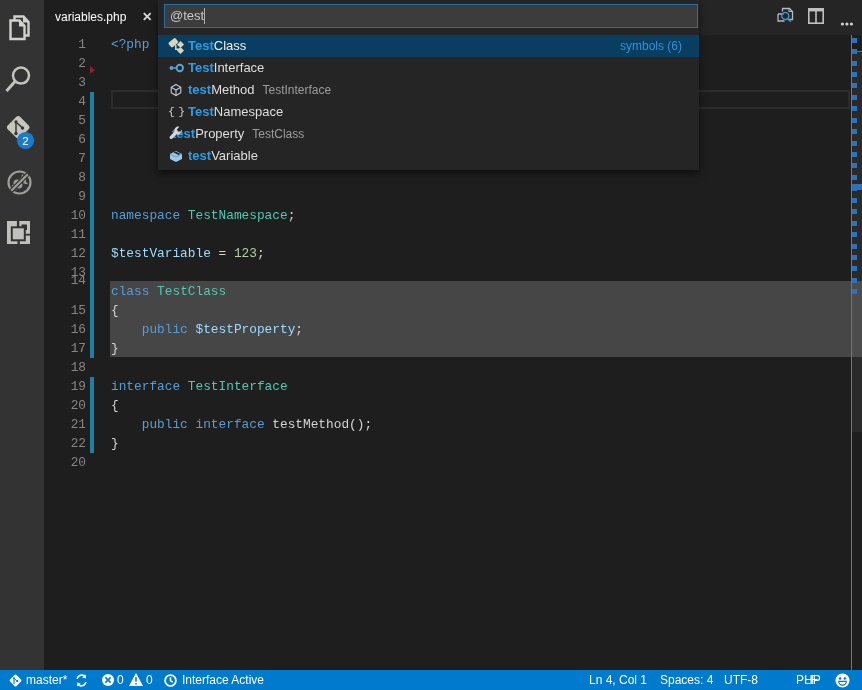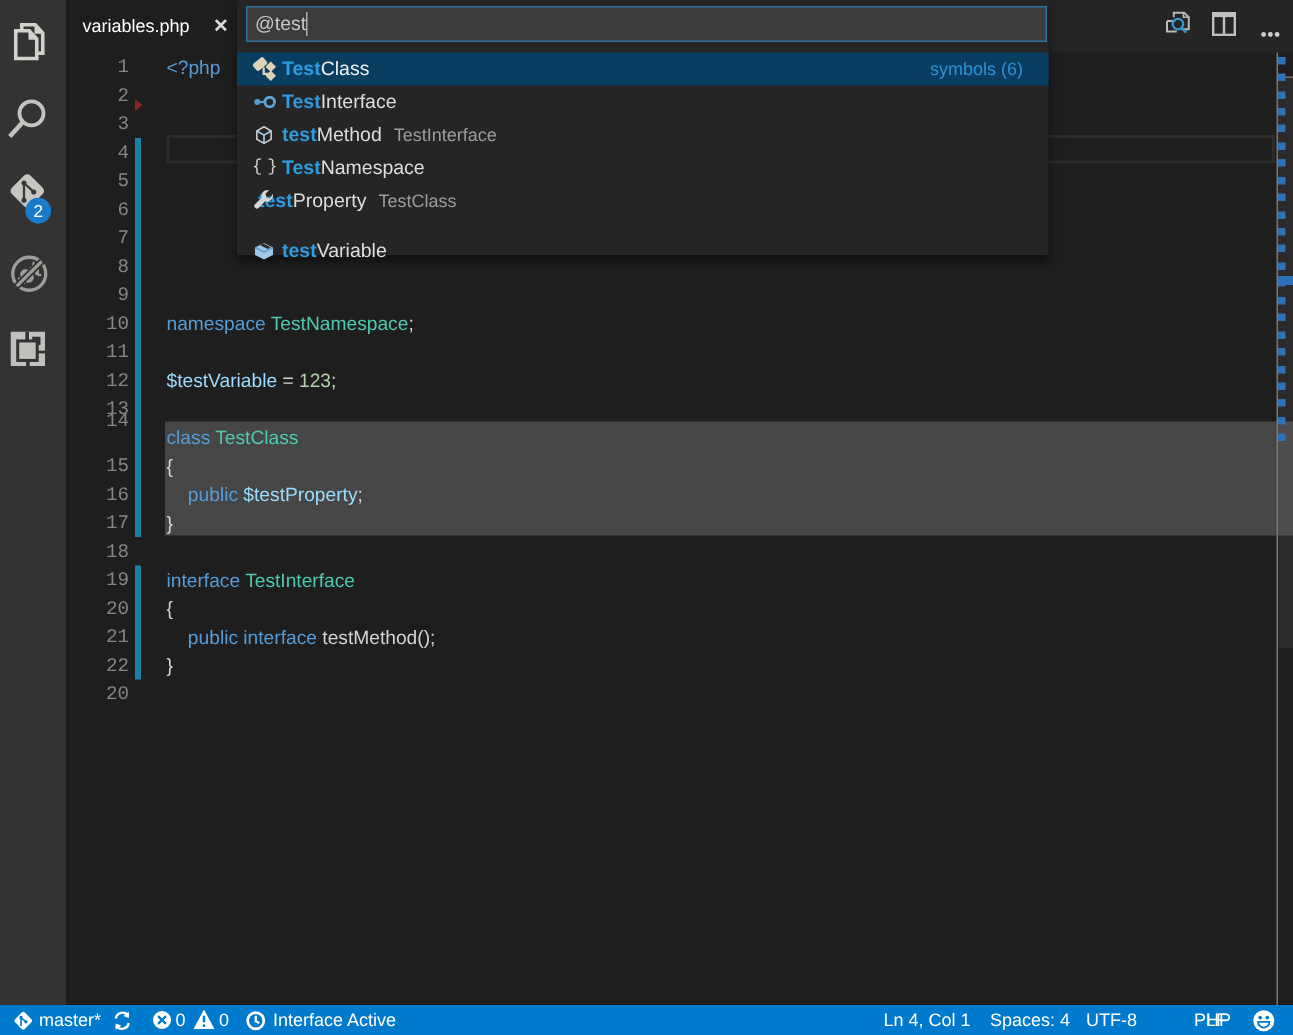--- a/index.html
+++ b/index.html
@@ -1,20 +1,20 @@
 <!DOCTYPE html>
 <html><head>
 <meta charset="utf-8">
 <style>
   html,body{margin:0;padding:0;width:862px;height:690px;overflow:hidden;background:#1e1e1e;}
   *{box-sizing:border-box;}
   .abs{position:absolute;}
   body{position:relative;font-family:"Liberation Sans",sans-serif;}
   .ln{position:absolute;left:52px;width:34px;text-align:right;color:#858585;font-family:"Liberation Mono",monospace;font-size:12.8px;line-height:19px;}
-  .cl{position:absolute;left:111px;font-family:Liberation Sans, sans-serif;font-size:12.8px;line-height:19px;white-space:pre;color:#d4d4d4;}
+  .cl{position:absolute;left:111px;font-family:Liberation Mono, monospace;font-size:12.8px;line-height:19px;white-space:pre;color:#d4d4d4;}
   .kw{color:#569cd6;}
   .ty{color:#4ec9b0;}
   .vr{color:#9cdcfe;}
   .nm{color:#b5cea8;}
   .row{position:absolute;left:0;width:100%;height:22px;line-height:22px;font-size:13px;color:#dedede;}
   .hl{color:#2d9ce0;font-weight:bold;}
   .sfx{color:#9c9c9c;font-size:12px;padding-left:8px;}
   .ricon{position:absolute;left:10px;top:3px;width:16px;height:16px;}
 </style>
 </head>
@@ -220,21 +220,21 @@
 <div class="row" style="left:158px;top:101px;width:541px;">
   <div class="ricon" style="color:#cfcfcf;font-family:'Liberation Mono',monospace;font-size:11.5px;line-height:16px;letter-spacing:0.5px;">{ }</div>
   <span style="padding-left:30px;"><span class="hl">Test</span><span style="color:#dedede;">Namespace</span></span>
 </div>
 <div class="row" style="left:158px;top:123px;width:541px;">
   <div class="ricon"><svg width="16" height="16" viewBox="0 0 16 16">
     <path d="M13.8 3.2 a4 4 0 0 1 -5 5 L4.4 12.6 a1.7 1.7 0 0 1 -2.4 -2.4 L6.4 5.8 a4 4 0 0 1 5 -5 L9 3.2 l0.8 2.4 2.4 0.8 z" fill="#d6d6d6"></path>
   </svg></div>
   <span style="padding-left:14px;"><span class="hl">test</span><span style="color:#dedede;">Property</span></span><span class="sfx">TestClass</span>
 </div>
-<div class="row" style="left:158px;top:156px;width:541px;">
+<div class="row" style="left:158px;top:145px;width:541px;">
   <div class="ricon"><svg width="16" height="16" viewBox="0 0 16 16">
     <path d="M2 6 L8 3 L14 6 V11 L8 14 L2 11 Z" fill="#9ec7e8"></path>
     <path d="M2 6 L8 9 L14 6" fill="none" stroke="#5d9fd0" stroke-width="1"></path>
     <path d="M5.5 4.5 L10.5 7 L12.5 5.8 L7.5 3.4 Z" fill="#2a2a2a"></path>
   </svg></div>
   <span style="padding-left:30px;"><span class="hl">test</span><span style="color:#dedede;">Variable</span></span>
 </div>
 
 <div class="abs" style="left:0;top:670px;width:862px;height:20px;background:#007acc;"></div>
 <div class="abs" style="left:0;top:670px;width:862px;height:20px;line-height:20px;font-size:12px;color:#ffffff;">

